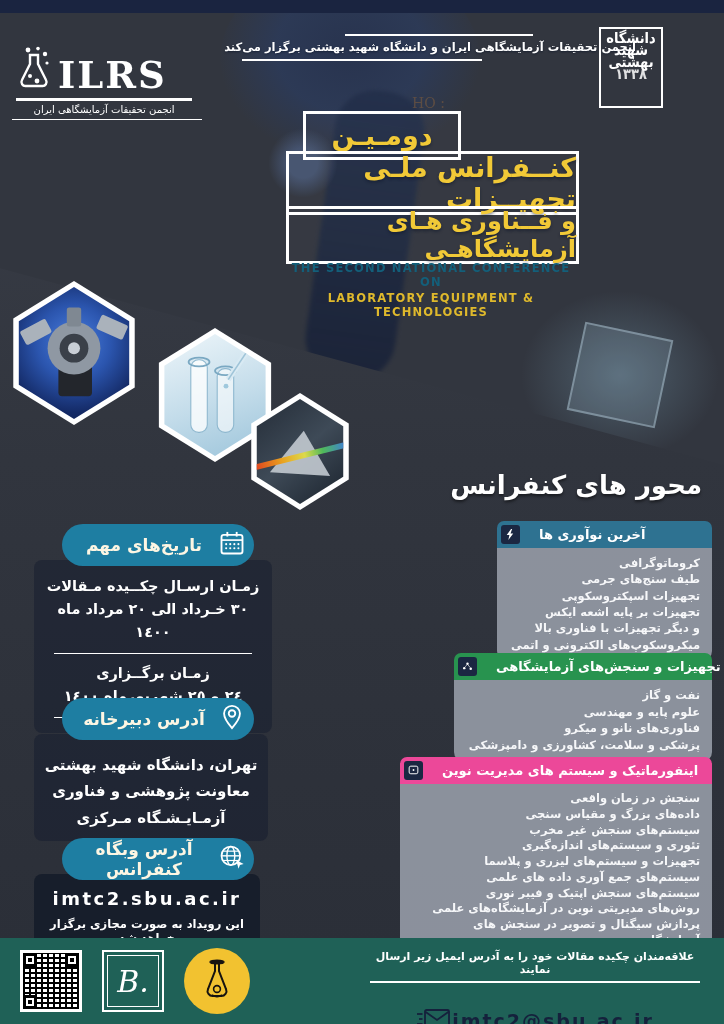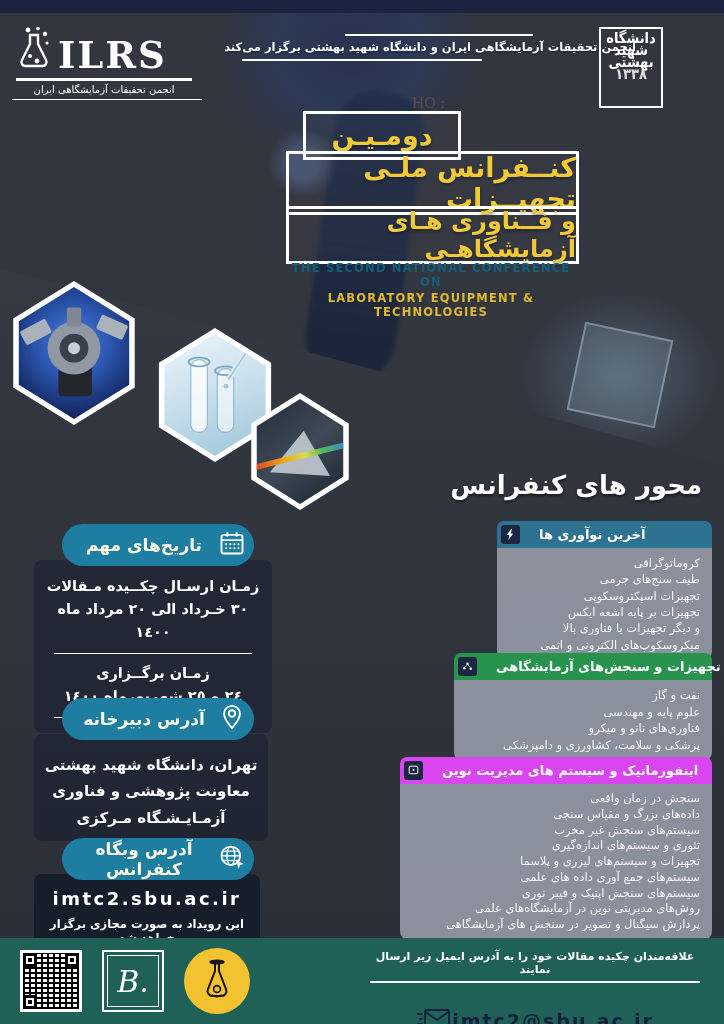--- a/index.html
+++ b/index.html
@@ -21,21 +21,21 @@
   .cube{position:absolute;left:575px;top:330px;width:86px;height:86px;transform:rotate(12deg);
     border:2px solid rgba(210,235,250,.35);background:rgba(190,225,245,.14);z-index:1;}
   .photo-hint{position:absolute;left:412px;top:95px;font-family:"DejaVu Serif",serif;
     font-size:14px;color:#6d5440;opacity:.75;z-index:1;}
   .dark-lower{position:absolute;left:0;top:0;width:724px;height:1024px;z-index:2;
     background:linear-gradient(180deg,#3b3f49 0%,#31353e 45%,#2a2e37 100%);
     clip-path:polygon(0 26.2%,100% 45.4%,100% 100%,0 100%);}
 
   
   .ilrs{position:absolute;left:16px;top:26px;z-index:7;color:#fff;width:180px;}
-  .ilrs-row{display:flex;align-items:flex-end;gap:6px;}
+  .ilrs-row{display:flex;align-items:flex-end;gap:6px;margin-top:20px;}
   .ilrs-acronym{font-family:"DejaVu Serif",serif;font-weight:bold;font-size:37px;line-height:1;letter-spacing:2px;}
   .ilrs-line1{height:3px;background:#fff;width:176px;margin-top:4px;}
   .ilrs-sub{font-size:10px;text-align:center;width:176px;margin-top:3px;direction:rtl;}
   .ilrs-line2{height:1px;background:#fff;width:190px;margin-top:4px;margin-left:-4px;}
 
   .banner{position:absolute;right:88px;top:40px;z-index:7;color:#fff;font-size:11.5px;
     font-weight:bold;direction:rtl;text-shadow:0 1px 2px rgba(10,20,40,.6);}
   .banner-line-top{position:absolute;left:345px;top:34px;width:188px;height:2px;background:#fff;z-index:7;}
   .banner-line-bottom{position:absolute;left:242px;top:59px;width:240px;height:2px;background:#fff;z-index:7;}
 
@@ -73,21 +73,21 @@
     font-size:26px;direction:rtl;text-shadow:0 2px 3px rgba(0,0,0,.5);}
   .sec{position:absolute;z-index:5;}
   .sec-h{display:flex;align-items:center;height:27px;border-radius:7px 7px 0 0;padding:0 4px;gap:13px;}
   .sec-ico{width:19px;height:19px;border-radius:3px;background:#1b2742;display:flex;
     align-items:center;justify-content:center;flex:0 0 19px;}
   .sec-ico svg{width:13px;height:13px;}
   .sec-title{color:#fff;font-weight:bold;font-size:13px;margin-right:0;margin-left:6px;
     padding-right:6px;direction:rtl;white-space:nowrap;}
   .sec-list{list-style:none;margin:0;padding:7px 12px 8px;background:rgba(152,158,170,.88);
     border-radius:0 0 10px 10px;direction:rtl;text-align:right;color:#f6f7f9;
-    font-size:11.5px;font-weight:normal;}
+    font-size:11.5px;font-weight:bold;}
   .sec1{right:12px;top:521px;width:215px;}
   .sec2{right:12px;top:653px;width:258px;}
   .sec3{right:12px;top:757px;width:312px;}
   .sec1 .sec-list li{line-height:1.42;}
   .sec2 .sec-list li{line-height:1.45;}
   .sec3 .sec-list li{line-height:1.37;font-size:11.5px;}
 
   
   .info-h{position:absolute;z-index:5;left:62px;width:192px;height:42px;background:#1e7ea2;
     border-radius:21px;display:flex;align-items:center;direction:rtl;padding:0 8px;box-sizing:border-box;}
@@ -265,21 +265,21 @@
     </div>
     <ul class="sec-list">
       <li>نفت و گاز</li>
       <li>علوم پایه و مهندسی</li>
       <li>فناوری‌های نانو و میکرو</li>
       <li>پزشکی و سلامت، کشاورزی و دامپزشکی</li>
     </ul>
   </div>
 
   <div class="sec sec3">
-    <div class="sec-h" style="background: #d946ef;">
+    <div class="sec-h" style="background: #ec4899;">
       <span class="sec-ico">
         <svg viewBox="0 0 24 24">
           <rect x="4" y="4" width="16" height="14" rx="3" fill="none" stroke="#fff" stroke-width="1.8"></rect>
           <circle cx="12" cy="11" r="1.7" fill="#fff"></circle>
         </svg>
       </span>
       <span class="sec-title">اینفورماتیک و سیستم های مدیریت نوین</span>
     </div>
     <ul class="sec-list">
       <li>سنجش در زمان واقعی</li>

